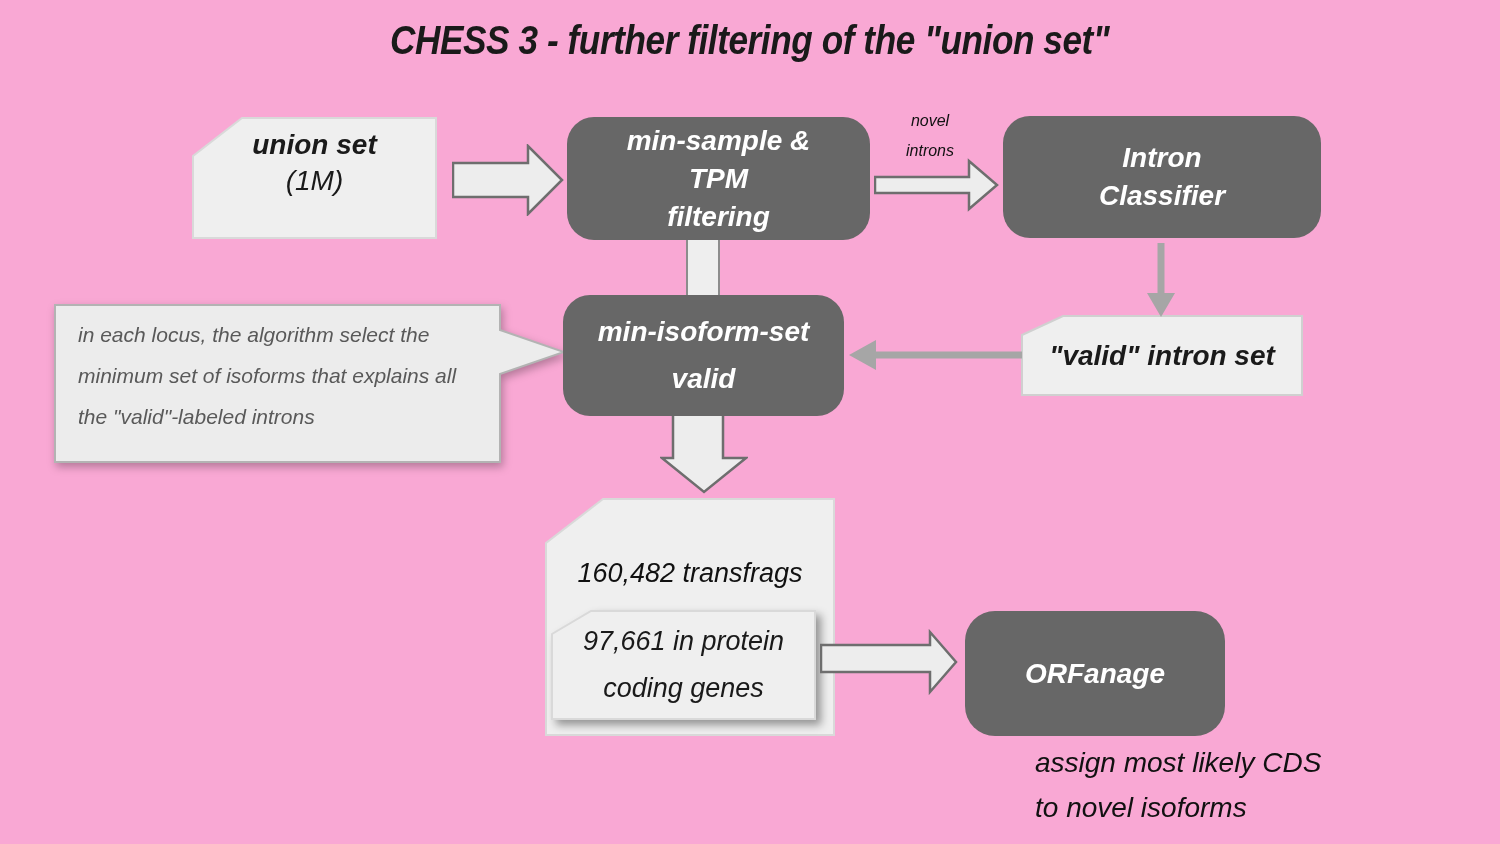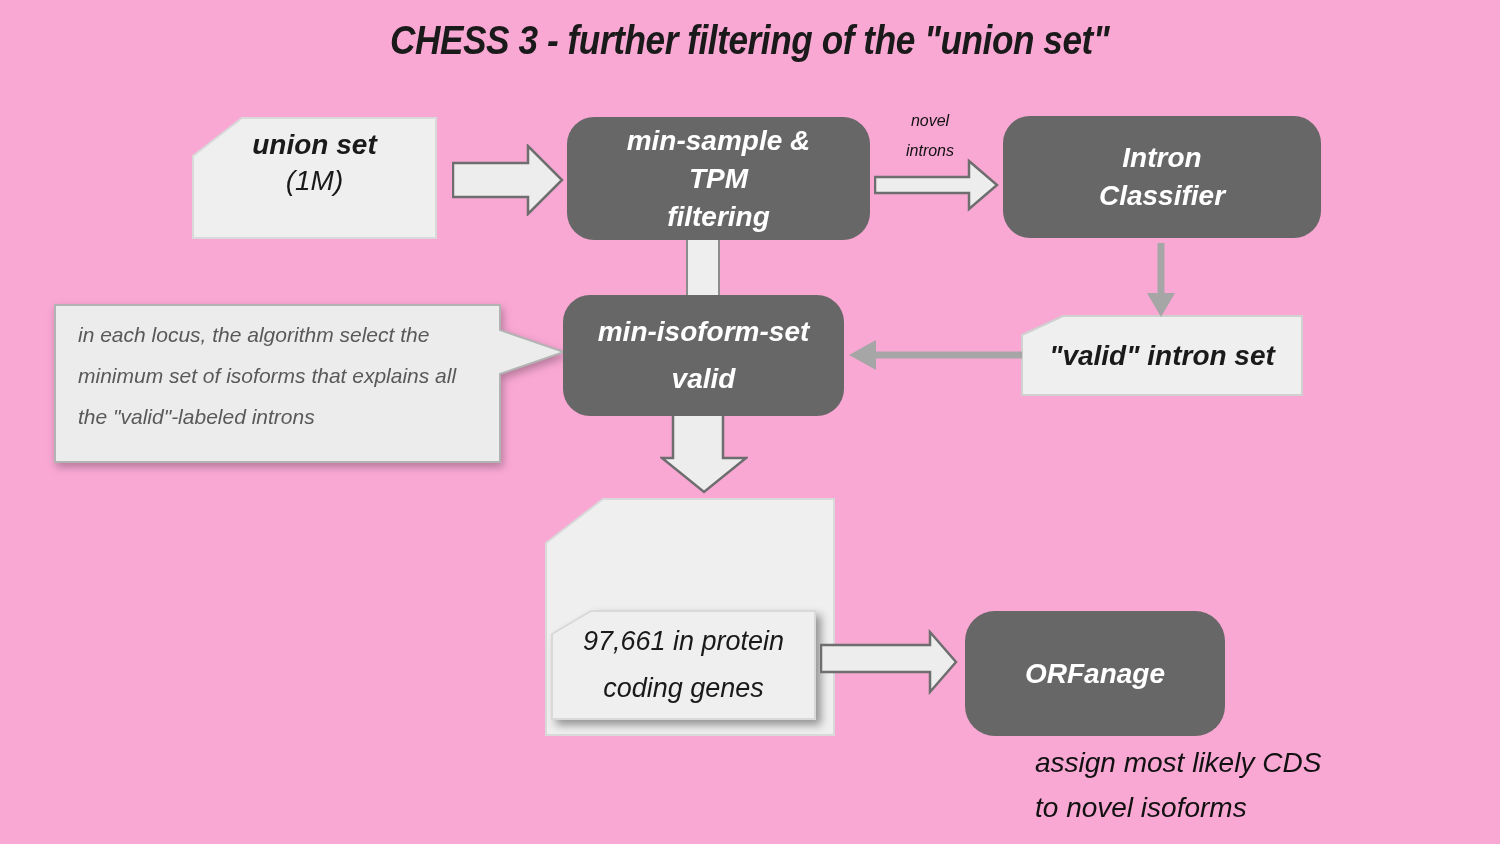--- a/index.html
+++ b/index.html
@@ -117,20 +117,21 @@
   <div class="abs dark-box" style="left:563px; top:295px; width:281px; height:121px;gap:9px;">
     <div>min-isoform-set</div>
     <div>valid</div>
   </div>
 
   <div class="abs doc" style="left:545px; top:498px; width:290px; height:238px;">
     <svg width="290" height="238" viewBox="0 0 290 238">
       <polygon points="58,1 289,1 289,237 1,237 1,45" fill="#efefef" stroke="#d9d9d9" stroke-width="2"></polygon>
     </svg>
     <div class="abs" style="left:0; top:556px;"></div>
+    <div class="abs free-label" style="left:0; top:558px; width:290px; font-size:27px; top:60px;">160,482 transfrags</div>
 
     <div class="abs doc" style="left:6px; top:112px; width:265px; height:110px;">
       <svg width="265" height="110" viewBox="0 0 265 110" style="filter:drop-shadow(5px 5px 4px rgba(0,0,0,0.38));">
         <polygon points="40,1 264,1 264,109 1,109 1,24" fill="#efefef" stroke="#d9d9d9" stroke-width="2"></polygon>
       </svg>
       <div class="doc-text" style="font-size:27px; line-height:35px;gap:12px;">
         <div>97,661 in protein</div>
         <div>coding genes</div>
       </div>
     </div>

